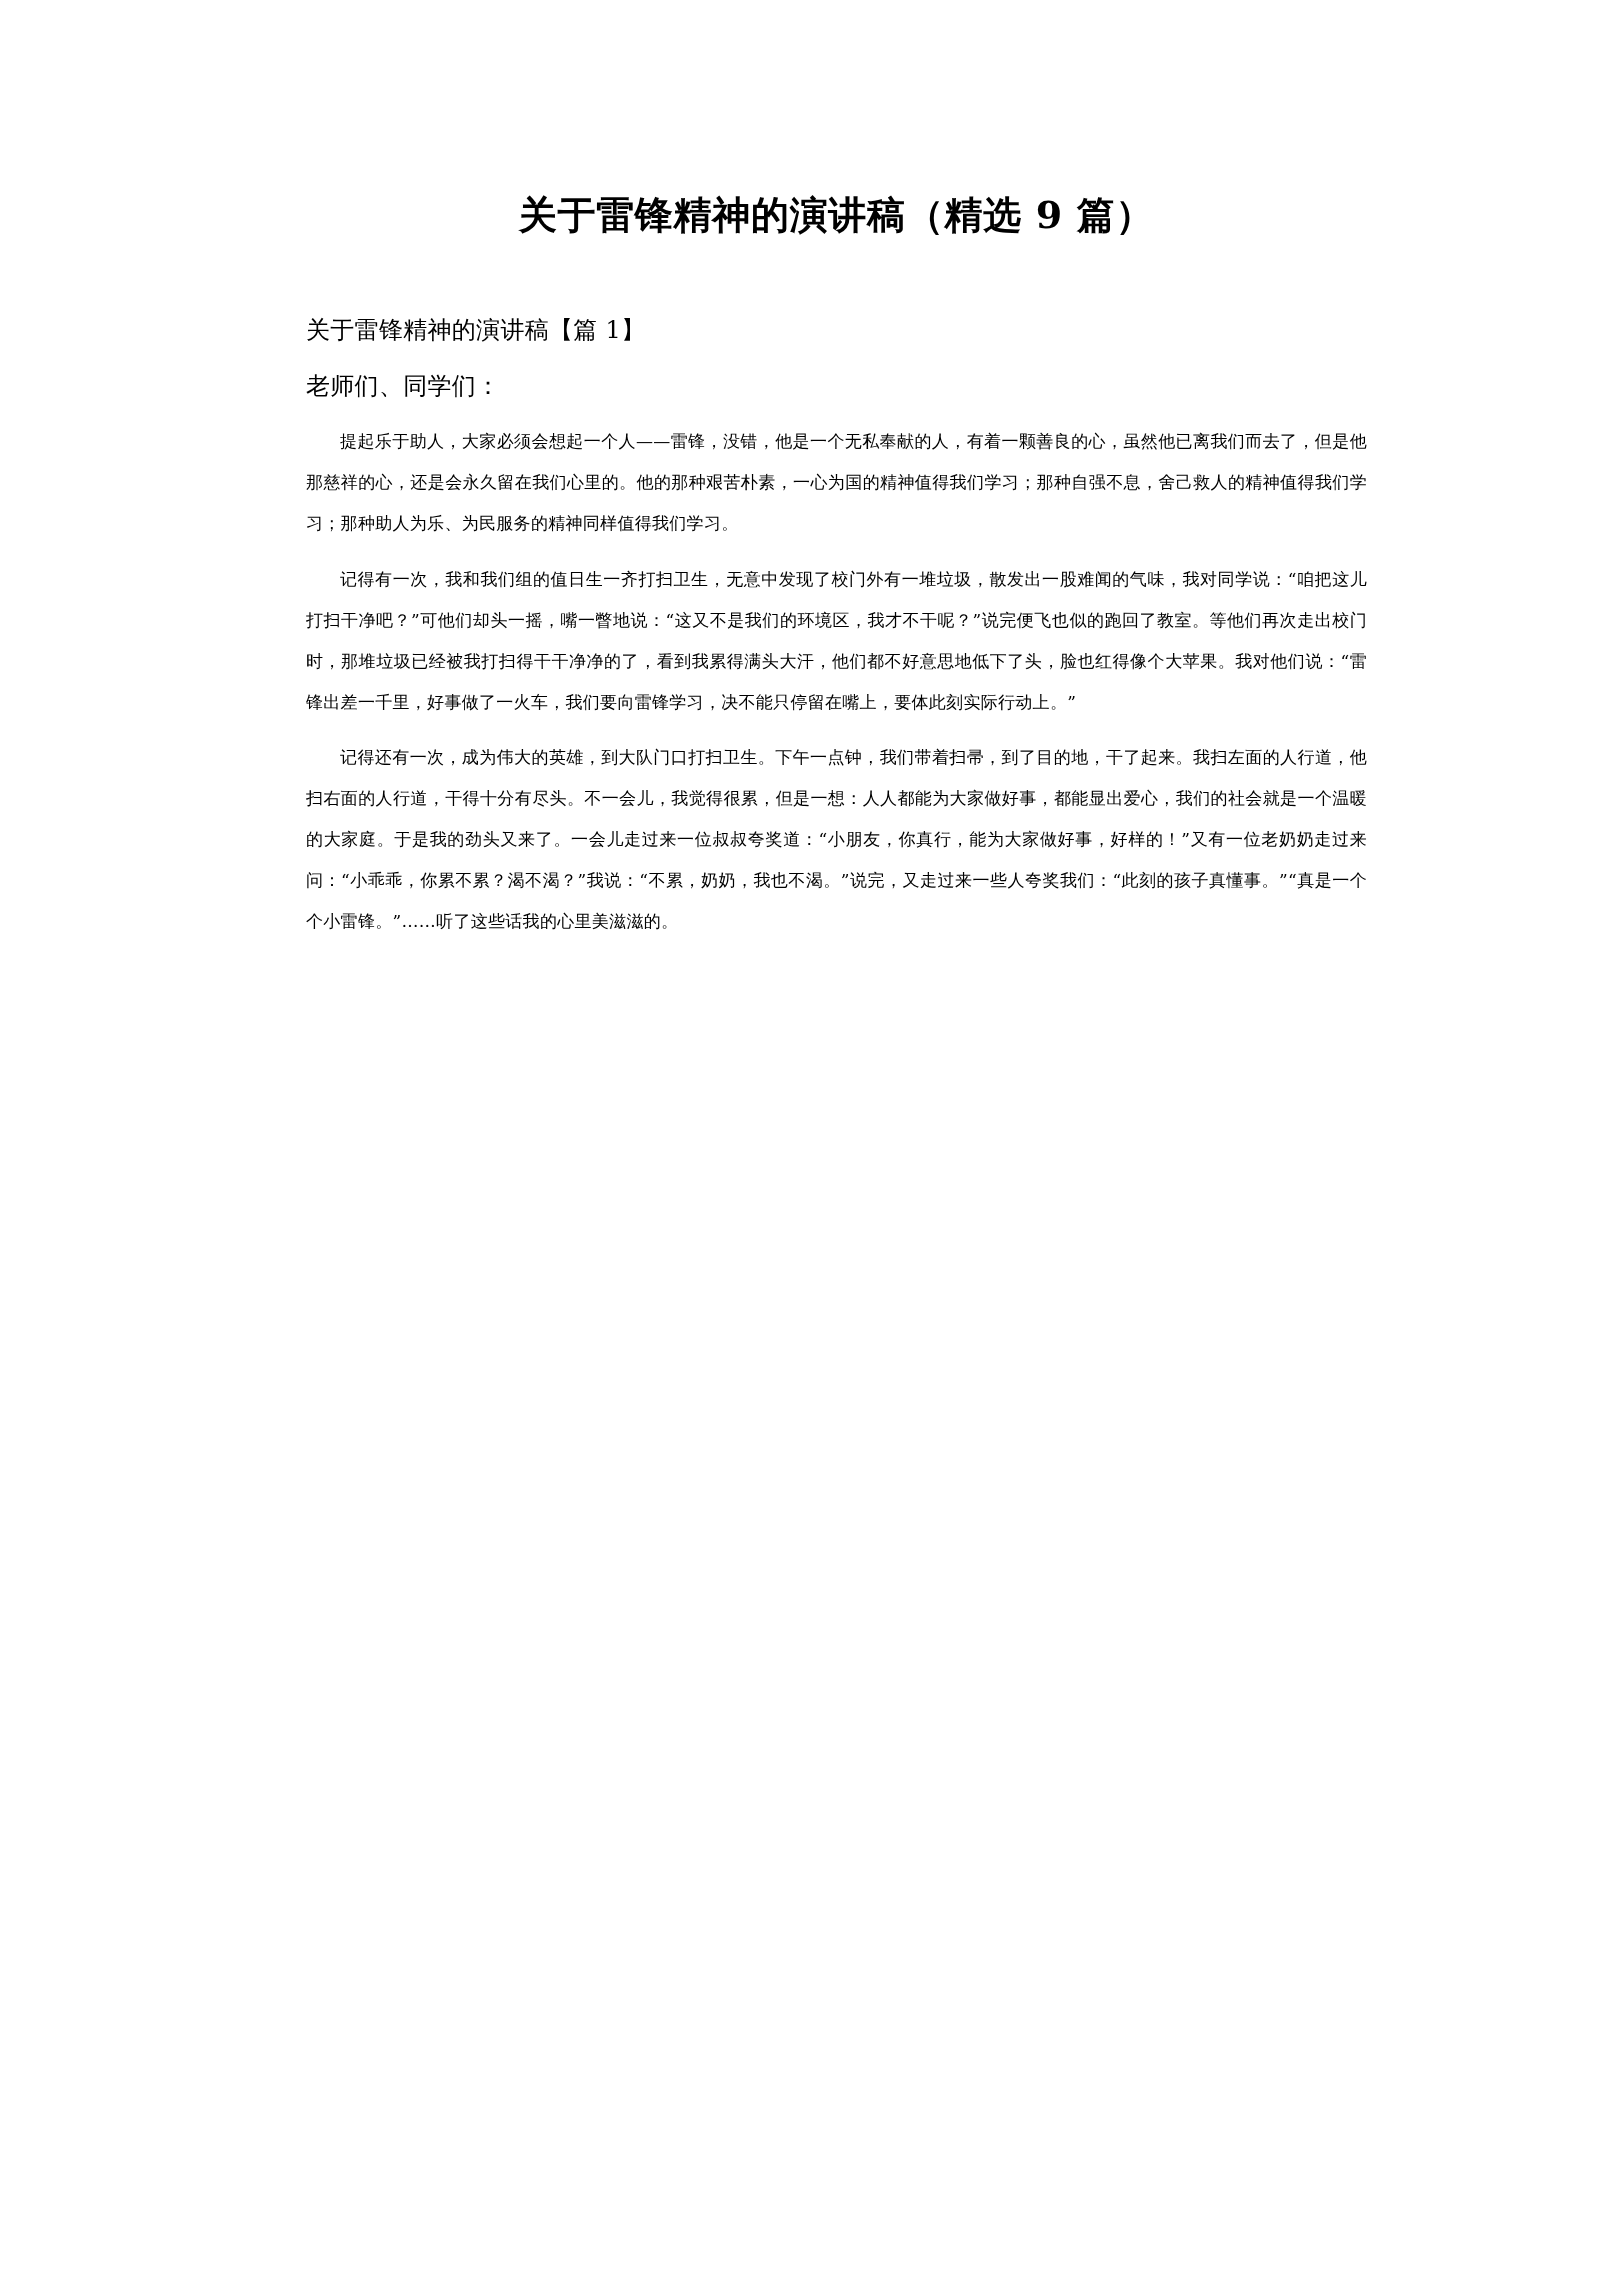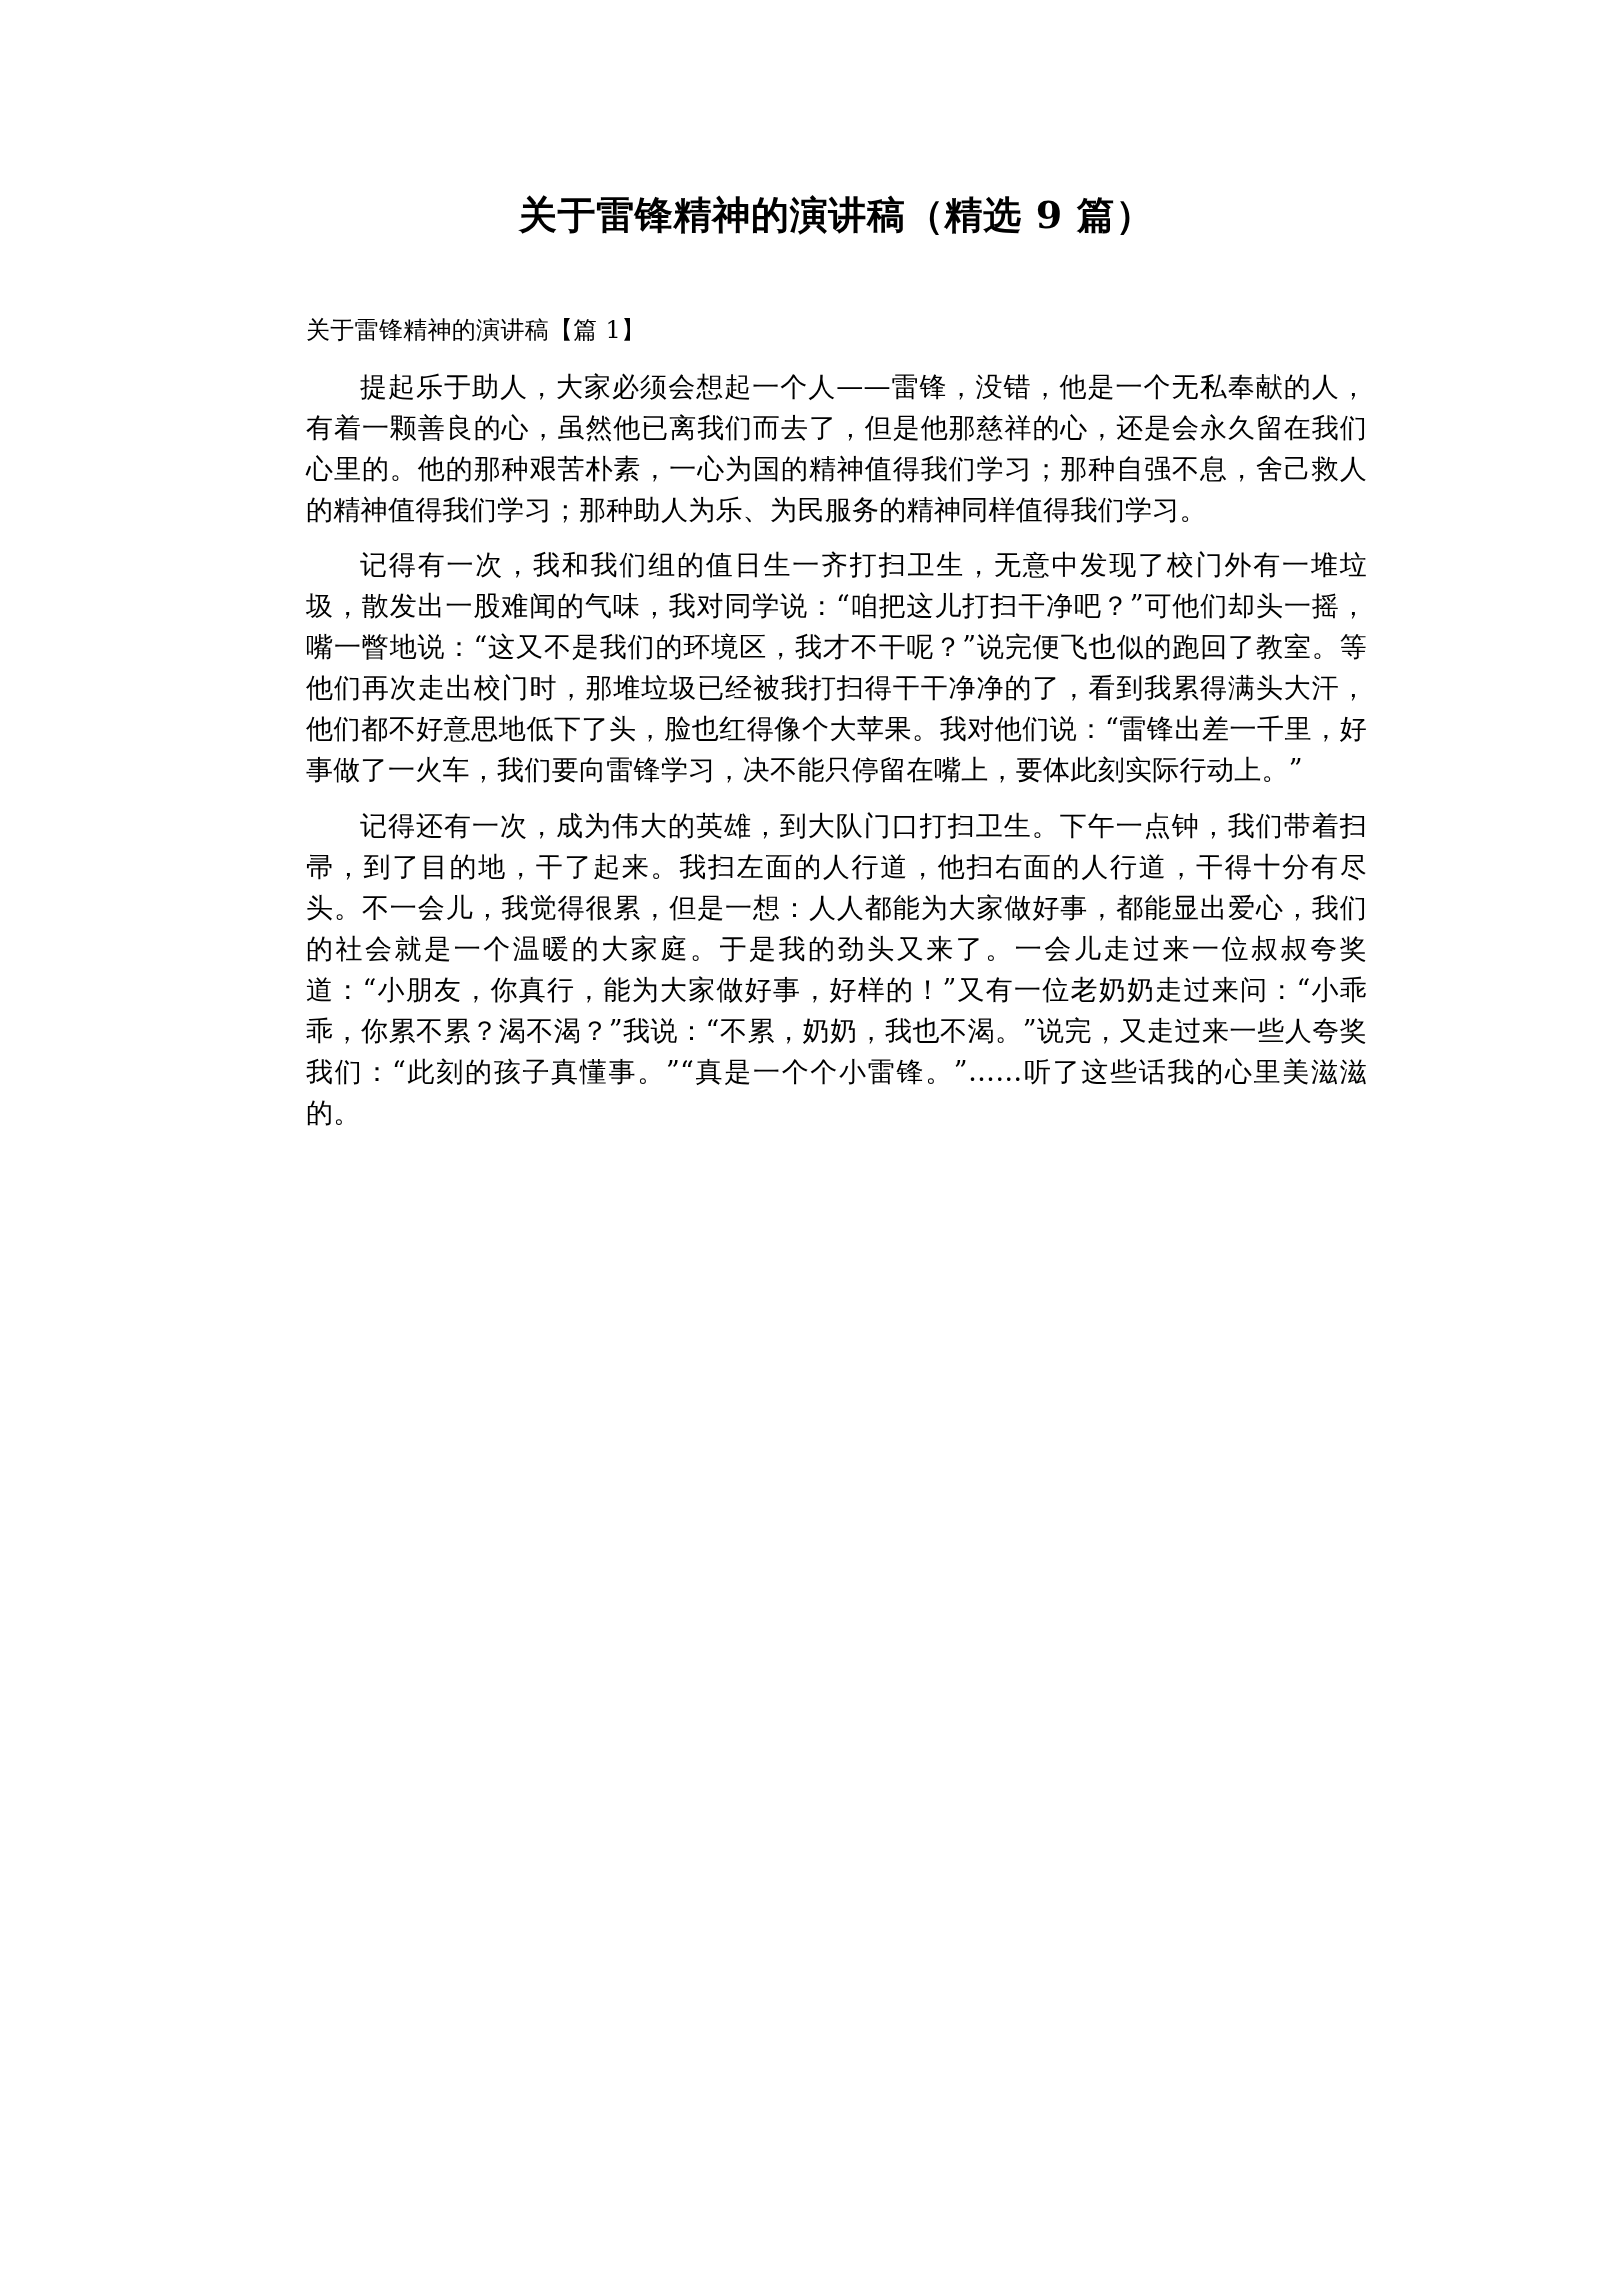--- a/index.html
+++ b/index.html
@@ -55,21 +55,21 @@
     line-height: 41px;
     margin: 0 0 14.4px 0;
     text-align: justify;
     text-justify: inter-character;
     letter-spacing: 0.3px;
     word-break: break-all;
     white-space: normal;
   }
 
   p.para {
-    font-size: 27px;
+    font-size: 17px;
     line-height: 41px;
     margin: 0 0 14.4px 0;
     text-indent: 2em;
     text-align: justify;
     text-justify: inter-character;
     letter-spacing: 0.3px;
     word-break: break-all;
   }
 
   p.para:last-child,
@@ -82,20 +82,21 @@
 
 <div class="page">
   <div class="content">
 
     <h1 class="doc-title">关于雷锋精神的演讲稿（精选 9 篇）</h1>
 
     <div class="body-block">
 
       <p class="line">关于雷锋精神的演讲稿【篇 1】</p>
 
+      <p class="line">老师们、同学们：</p>
 
 
       <p class="para">提起乐于助人，大家必须会想起一个人——雷锋，没错，他是一个无私奉献的人，有着一颗善良的心，虽然他已离我们而去了，但是他那慈祥的心，还是会永久留在我们心里的。他的那种艰苦朴素，一心为国的精神值得我们学习；那种自强不息，舍己救人的精神值得我们学习；那种助人为乐、为民服务的精神同样值得我们学习。</p>
 
 
       <p class="para">记得有一次，我和我们组的值日生一齐打扫卫生，无意中发现了校门外有一堆垃圾，散发出一股难闻的气味，我对同学说：“咱把这儿打扫干净吧？”可他们却头一摇，嘴一瞥地说：“这又不是我们的环境区，我才不干呢？”说完便飞也似的跑回了教室。等他们再次走出校门时，那堆垃圾已经被我打扫得干干净净的了，看到我累得满头大汗，他们都不好意思地低下了头，脸也红得像个大苹果。我对他们说：“雷锋出差一千里，好事做了一火车，我们要向雷锋学习，决不能只停留在嘴上，要体此刻实际行动上。”</p>
 
       <p class="para">记得还有一次，成为伟大的英雄，到大队门口打扫卫生。下午一点钟，我们带着扫帚，到了目的地，干了起来。我扫左面的人行道，他扫右面的人行道，干得十分有尽头。不一会儿，我觉得很累，但是一想：人人都能为大家做好事，都能显出爱心，我们的社会就是一个温暖的大家庭。于是我的劲头又来了。一会儿走过来一位叔叔夸奖道：“小朋友，你真行，能为大家做好事，好样的！”又有一位老奶奶走过来问：“小乖乖，你累不累？渴不渴？”我说：“不累，奶奶，我也不渴。”说完，又走过来一些人夸奖我们：“此刻的孩子真懂事。”“真是一个个小雷锋。”……听了这些话我的心里美滋滋的。</p>
 
     </div>

